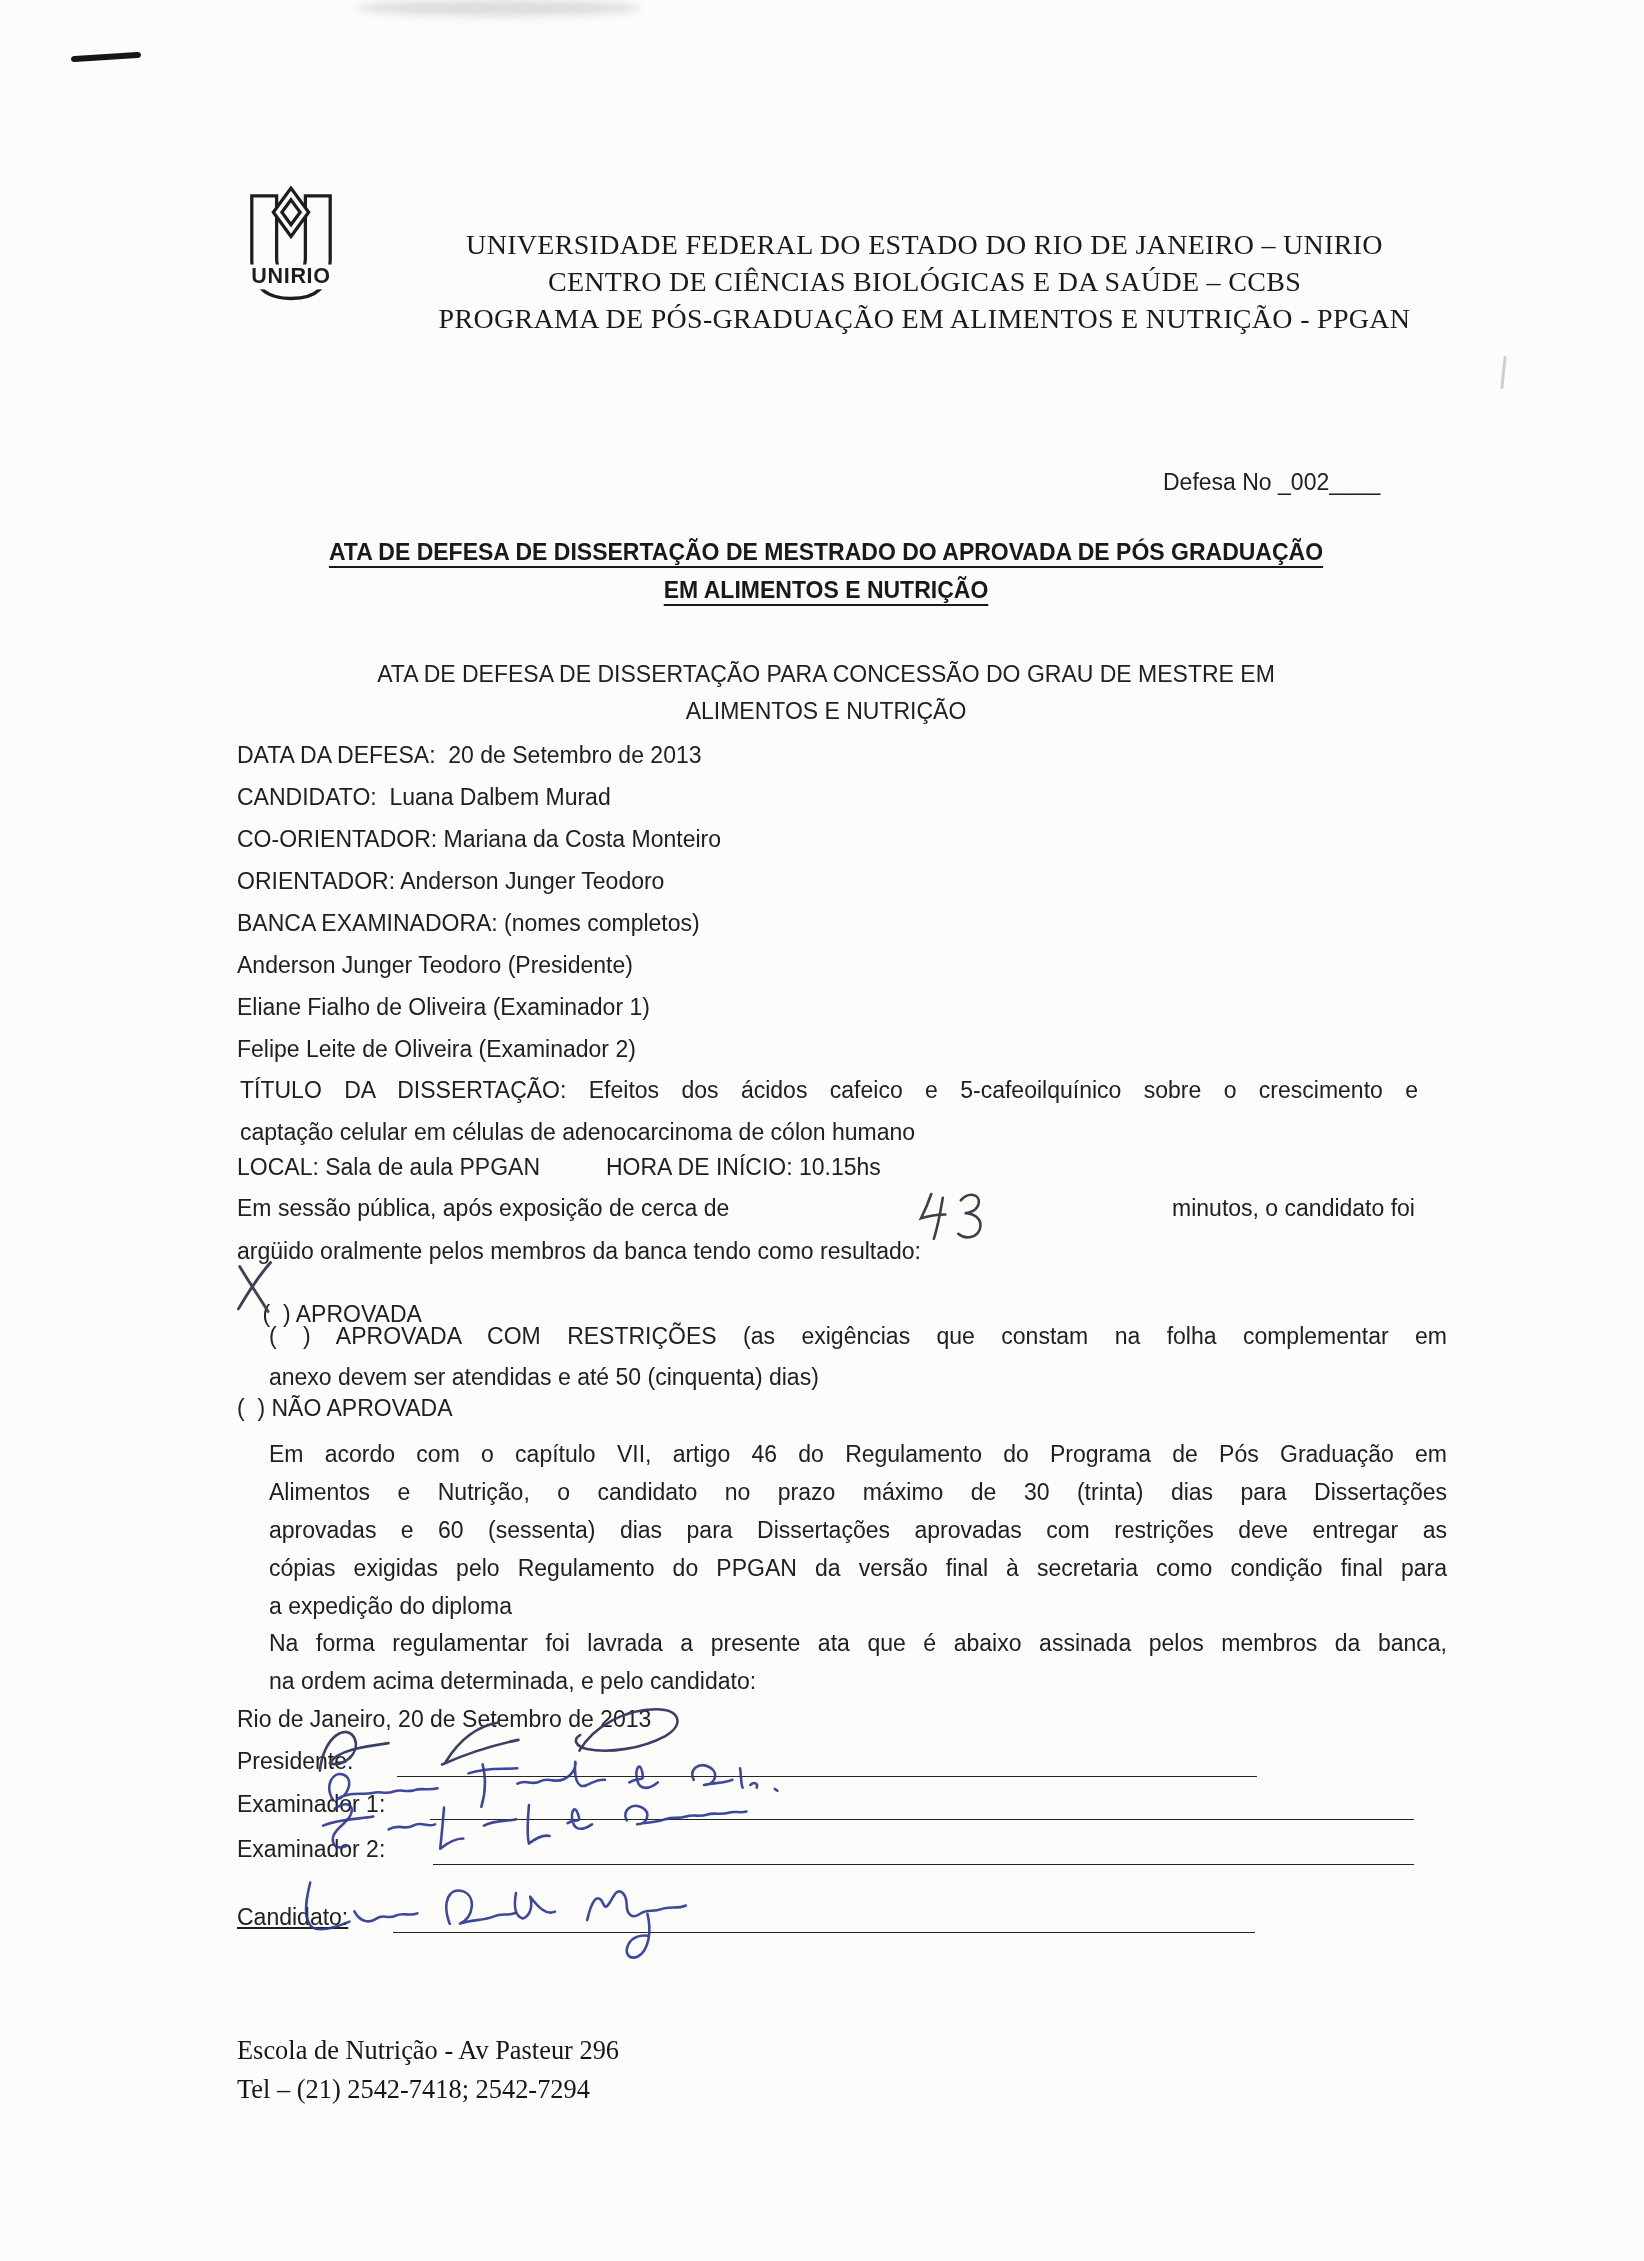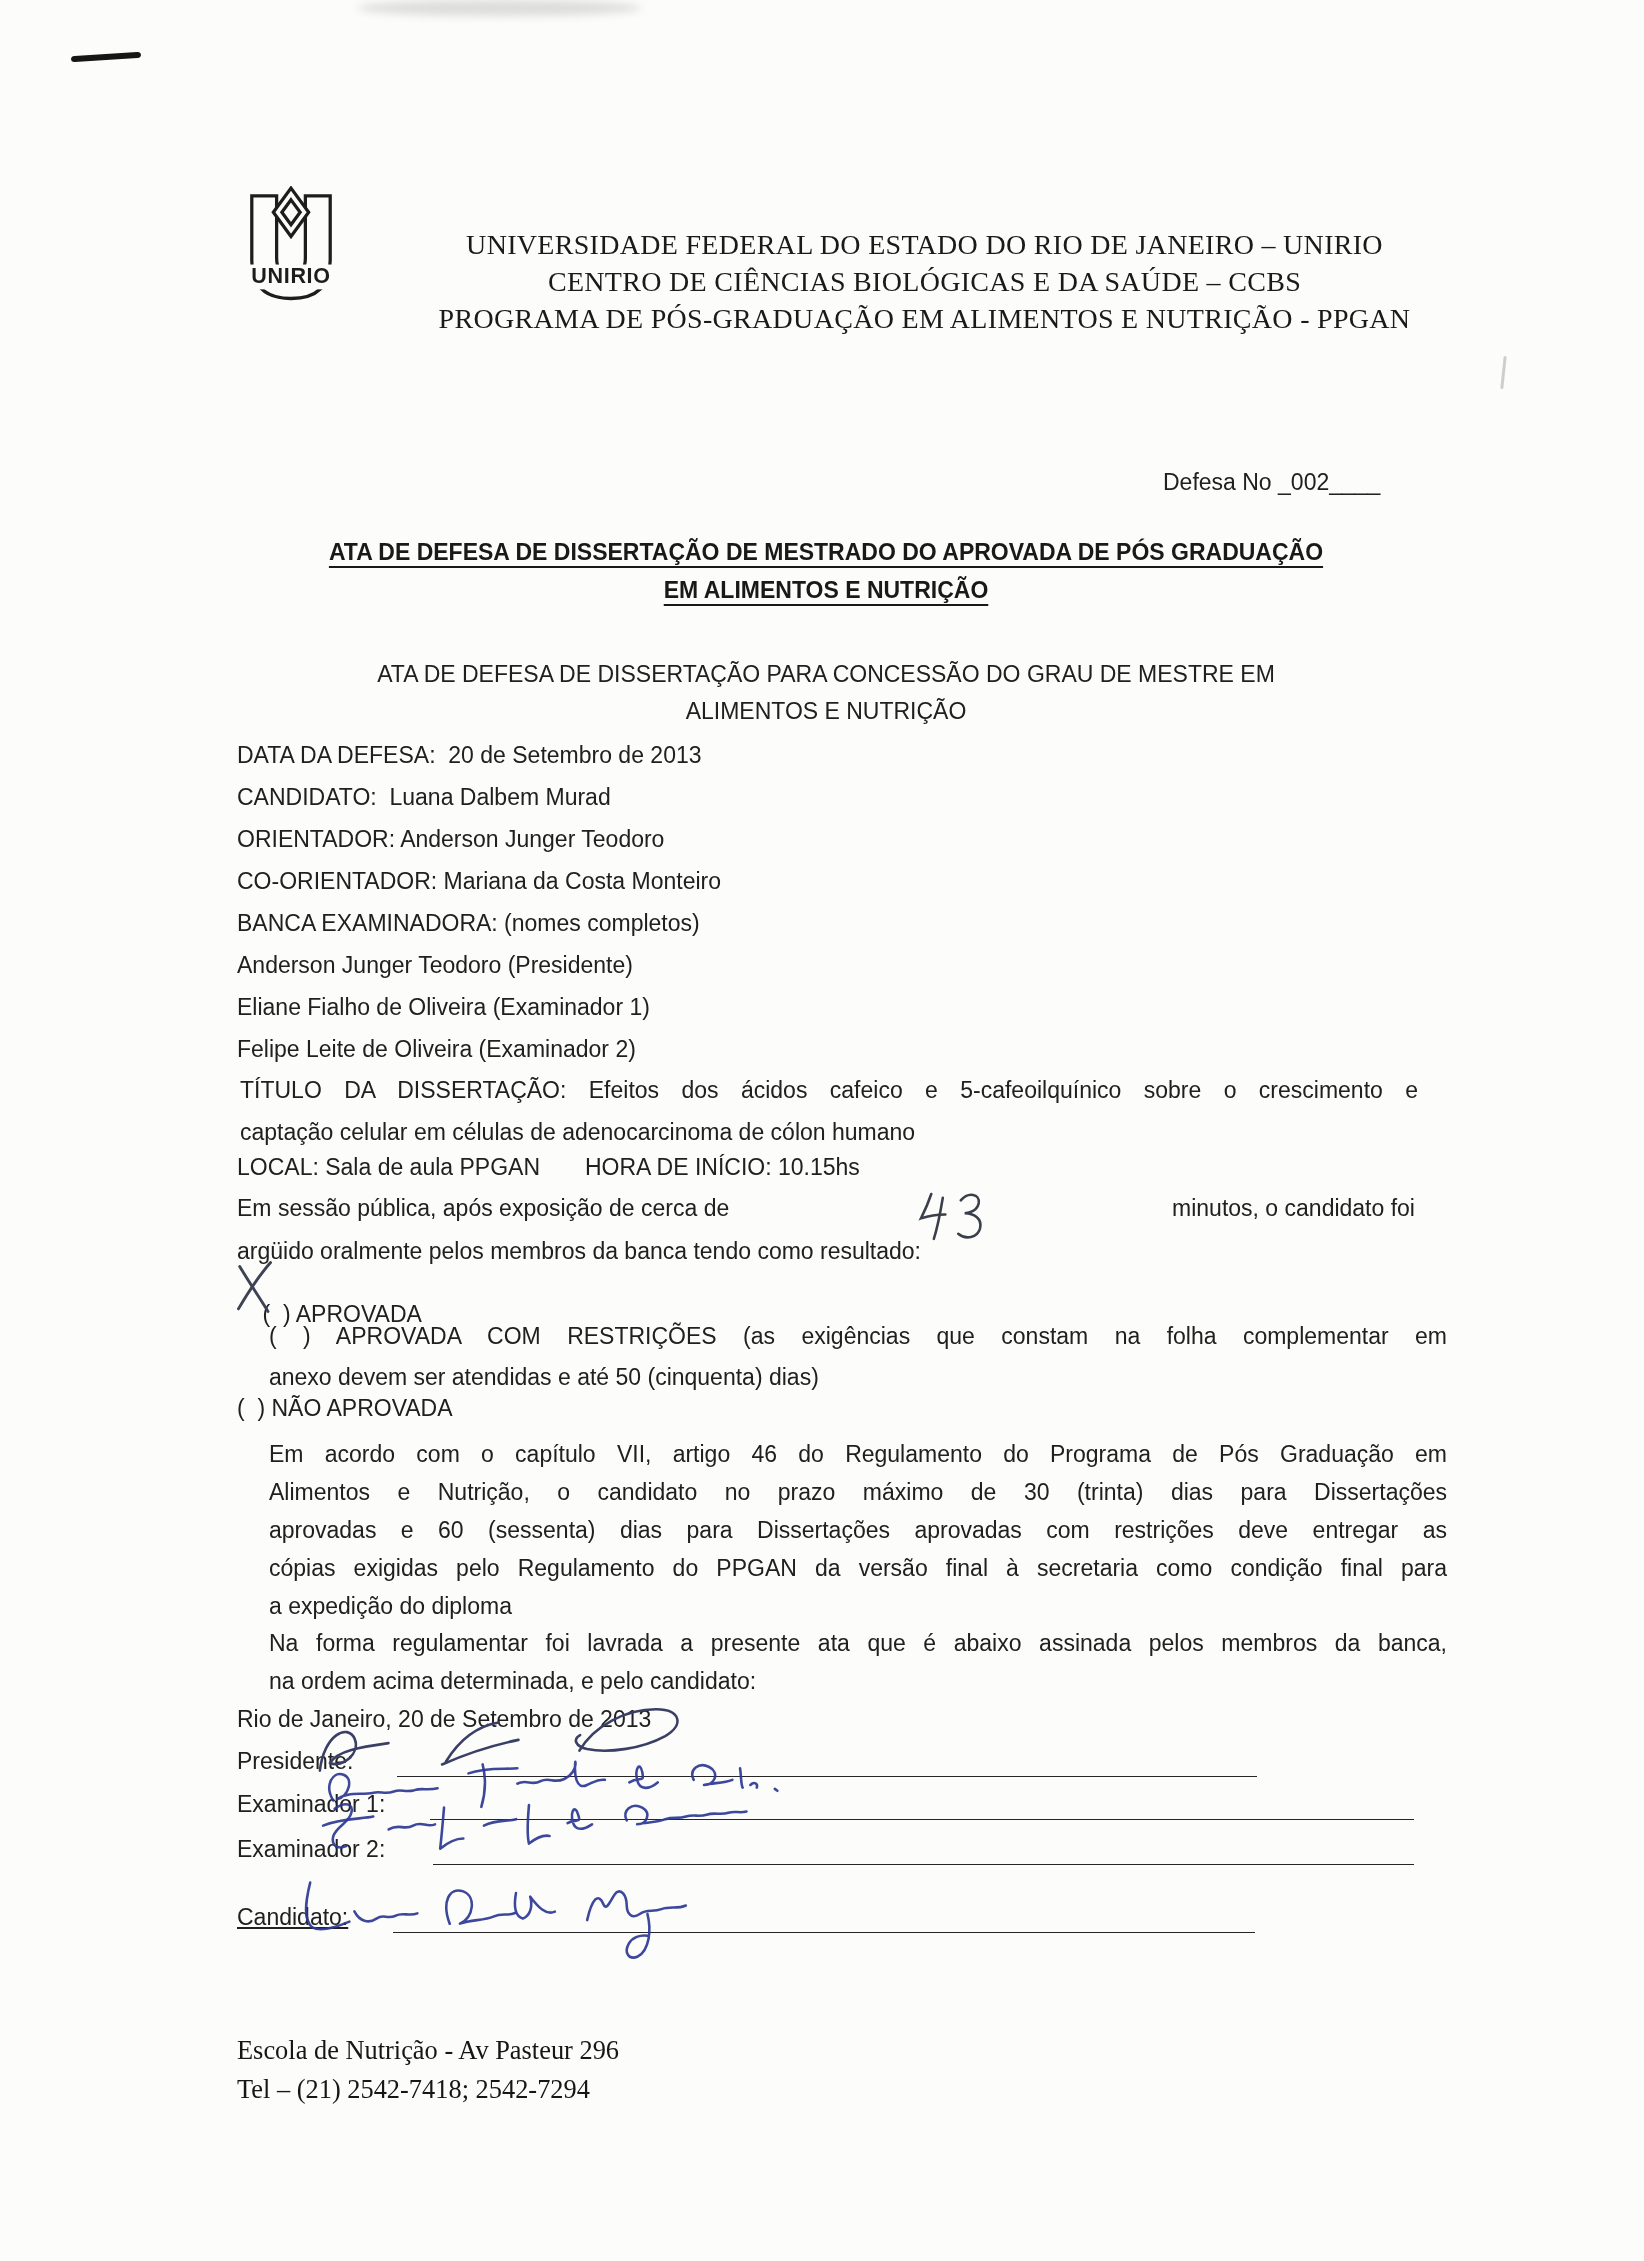--- a/index.html
+++ b/index.html
@@ -40,21 +40,21 @@
   .subtitle { left:237px; top:656px; width:1178px; text-align:center;
     font-size:23px; line-height:37px; }
 
   .details { left:237px; top:734px; width:1178px; font-size:23px; }
   .details div { line-height:42px; white-space:pre; }
 
   .titulo { left:240px; top:1069px; width:1178px; font-size:23px; line-height:42px; }
   .jfull { text-align:justify; text-align-last:justify; }
 
   .local-row { left:237px; top:1154px; width:1178px; font-size:23px;
-    display:flex; gap:45px; }
+    display:flex; gap:66px; }
 
   .sessao1 { left:237px; top:1195px; width:1178px; font-size:23px;
     display:flex; justify-content:space-between; align-items:flex-start; }
   .hw43 { width:77px; height:59px; margin-top:-10.3px; flex:0 0 auto; }
   .hw43 path { fill:none; stroke:#3a3f4a; stroke-width:4; stroke-linecap:round; }
   .sessao2 { left:237px; top:1238px; font-size:23px; }
 
   .opt { font-size:23px; white-space:pre; }
   .xmark { position:absolute; left:-5.2px; top:-14px; width:45px; height:54px; }
   .xmark path { fill:none; stroke:#3d4254; stroke-width:4.5; stroke-linecap:round; }
@@ -109,22 +109,22 @@
   </div>
 
   <div class="abs subtitle">
     <div>ATA DE DEFESA DE DISSERTAÇÃO PARA CONCESSÃO DO GRAU DE MESTRE EM</div>
     <div>ALIMENTOS E NUTRIÇÃO</div>
   </div>
 
   <div class="abs details">
     <div>DATA DA DEFESA:  20 de Setembro de 2013</div>
     <div>CANDIDATO:  Luana Dalbem Murad</div>
+    <div>CO-ORIENTADOR: Mariana da Costa Monteiro</div>
     <div>ORIENTADOR: Anderson Junger Teodoro</div>
-    <div>CO-ORIENTADOR: Mariana da Costa Monteiro</div>
     <div>BANCA EXAMINADORA: (nomes completos)</div>
     <div>Anderson Junger Teodoro (Presidente)</div>
     <div>Eliane Fialho de Oliveira (Examinador 1)</div>
     <div>Felipe Leite de Oliveira (Examinador 2)</div>
   </div>
 
   <div class="abs titulo">
     <div class="jfull">TÍTULO DA DISSERTAÇÃO: Efeitos dos ácidos cafeico e 5-cafeoilquínico sobre o crescimento e</div>
     <div>captação celular em células de adenocarcinoma de cólon humano</div>
   </div>

